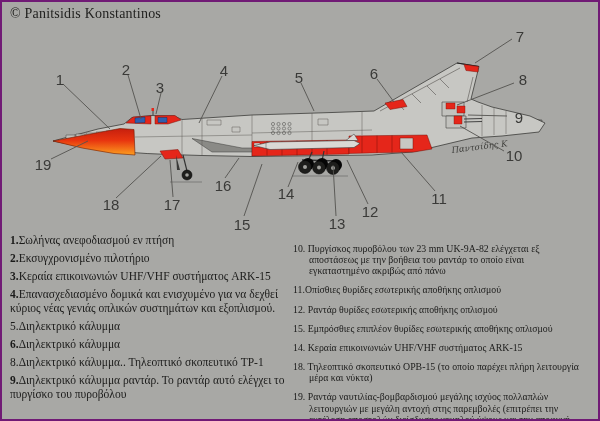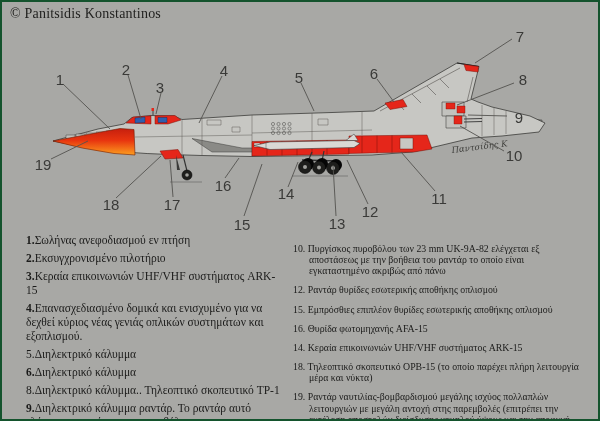--- a/index.html
+++ b/index.html
@@ -1,28 +1,28 @@
 <!DOCTYPE html>
 <html><head>
 <meta charset="utf-8">
 <style>
   html,body{margin:0;padding:0;background:#888;}
   #page{
     position:relative;width:600px;height:421px;box-sizing:border-box;
-    background:#a8a8a5;border:2px solid #14532d;overflow:hidden;
+    background:#a8a8a5;border:2px solid #701a75;overflow:hidden;
     font-family:"Liberation Serif",serif;color:#1b1b1a;
   }
   .copyright{
     position:absolute;left:8px;top:4px;font-size:14px;color:#222220;letter-spacing:.2px;
   }
   svg.diagram{position:absolute;left:0;top:0;width:600px;height:232px;}
   .callout{font-family:"Liberation Sans",sans-serif;font-size:15px;fill:#3a3a38;}
   .sig{font-family:"DejaVu Serif",serif;font-style:italic;font-size:8.5px;fill:#3f3f3c;}
   .legend{position:absolute;line-height:1.22;}
-  .legend .li{margin:0 0 4px 16px;}
+  .legend .li{margin:0 0 4px 0;}
   .legend .li .li-num{font-weight:normal;}
   .legend .li.b .li-num{font-weight:bold;}
   #legend-left{left:8px;top:231px;width:276px;font-size:11.5px;}
   #legend-right{left:283px;top:233px;width:302px;font-size:9.8px;line-height:1.14;}
   #legend-right .li{margin:8px;padding-left:16px;text-indent:-16px;}
 </style>
 </head>
 <body>
 
 <div id="page">
@@ -228,21 +228,21 @@
       <div class="li b"><span class="li-num">4.</span><span class="li-txt">Επανασχεδιασμένο δομικά και ενισχυμένο για να δεχθεί κύριος νέας γενιάς οπλικών συστημάτων και εξοπλισμού.</span></div>
       <div class="li"><span class="li-num">5.</span><span class="li-txt">Διηλεκτρικό κάλυμμα</span></div>
       <div class="li b"><span class="li-num">6.</span><span class="li-txt">Διηλεκτρικό κάλυμμα</span></div>
       <div class="li"><span class="li-num">8.</span><span class="li-txt">Διηλεκτρικό κάλυμμα.. Τηλεοπτικό σκοπευτικό TP-1</span></div>
       <div class="li b"><span class="li-num">9.</span><span class="li-txt">Διηλεκτρικό κάλυμμα ραντάρ. Το ραντάρ αυτό ελέγχει το πυργίσκο του πυροβόλου</span></div>
     </div>
 
   <div id="legend-right" class="legend">
 
   <div class="li"><span class="li-num">10. </span><span class="li-txt">Πυργίσκος πυροβόλου των 23 mm UK-9A-82 ελέγχεται εξ αποστάσεως με την βοήθεια του ραντάρ το οποίο είναι εγκαταστημένο ακριβώς από πάνω</span></div>
+      <div class="li"><span class="li-num">11.</span><span class="li-txt">Οπίσθιες θυρίδες εσωτερικής αποθήκης οπλισμού</span></div>
       <div class="li"><span class="li-num">12. </span><span class="li-txt">Ραντάρ θυρίδες εσωτερικής αποθήκης οπλισμού</span></div>
       <div class="li"><span class="li-num">15. </span><span class="li-txt">Εμπρόσθιες επιπλέον θυρίδες εσωτερικής αποθήκης οπλισμού</span></div>
-      <div class="li"><span class="li-num">16. </span><span class="li-txt">Θυρίδα φωτομηχανής AFA-15</span></div>
       <div class="li"><span class="li-num">14. </span><span class="li-txt">Κεραία επικοινωνιών UHF/VHF συστήματος ARK-15</span></div>
       <div class="li"><span class="li-num">18. </span><span class="li-txt">Τηλεοπτικό σκοπευτικό OPB-15 (το οποίο παρέχει πλήρη λειτουργία μέρα και νύκτα)</span></div>
       <div class="li"><span class="li-num">19. </span><span class="li-txt">Ραντάρ ναυτιλίας-βομβαρδισμού μεγάλης ισχύος πολλαπλών λειτουργιών με μεγάλη αντοχή στης παρεμβολές (επιτρέπει την εκτέλεση αποστολών διείσδυσης χαμηλού ύψους και την αποφυγή ανάγλυφου)</span></div>
     </div>
 
 </div>
 
 </body></html>

